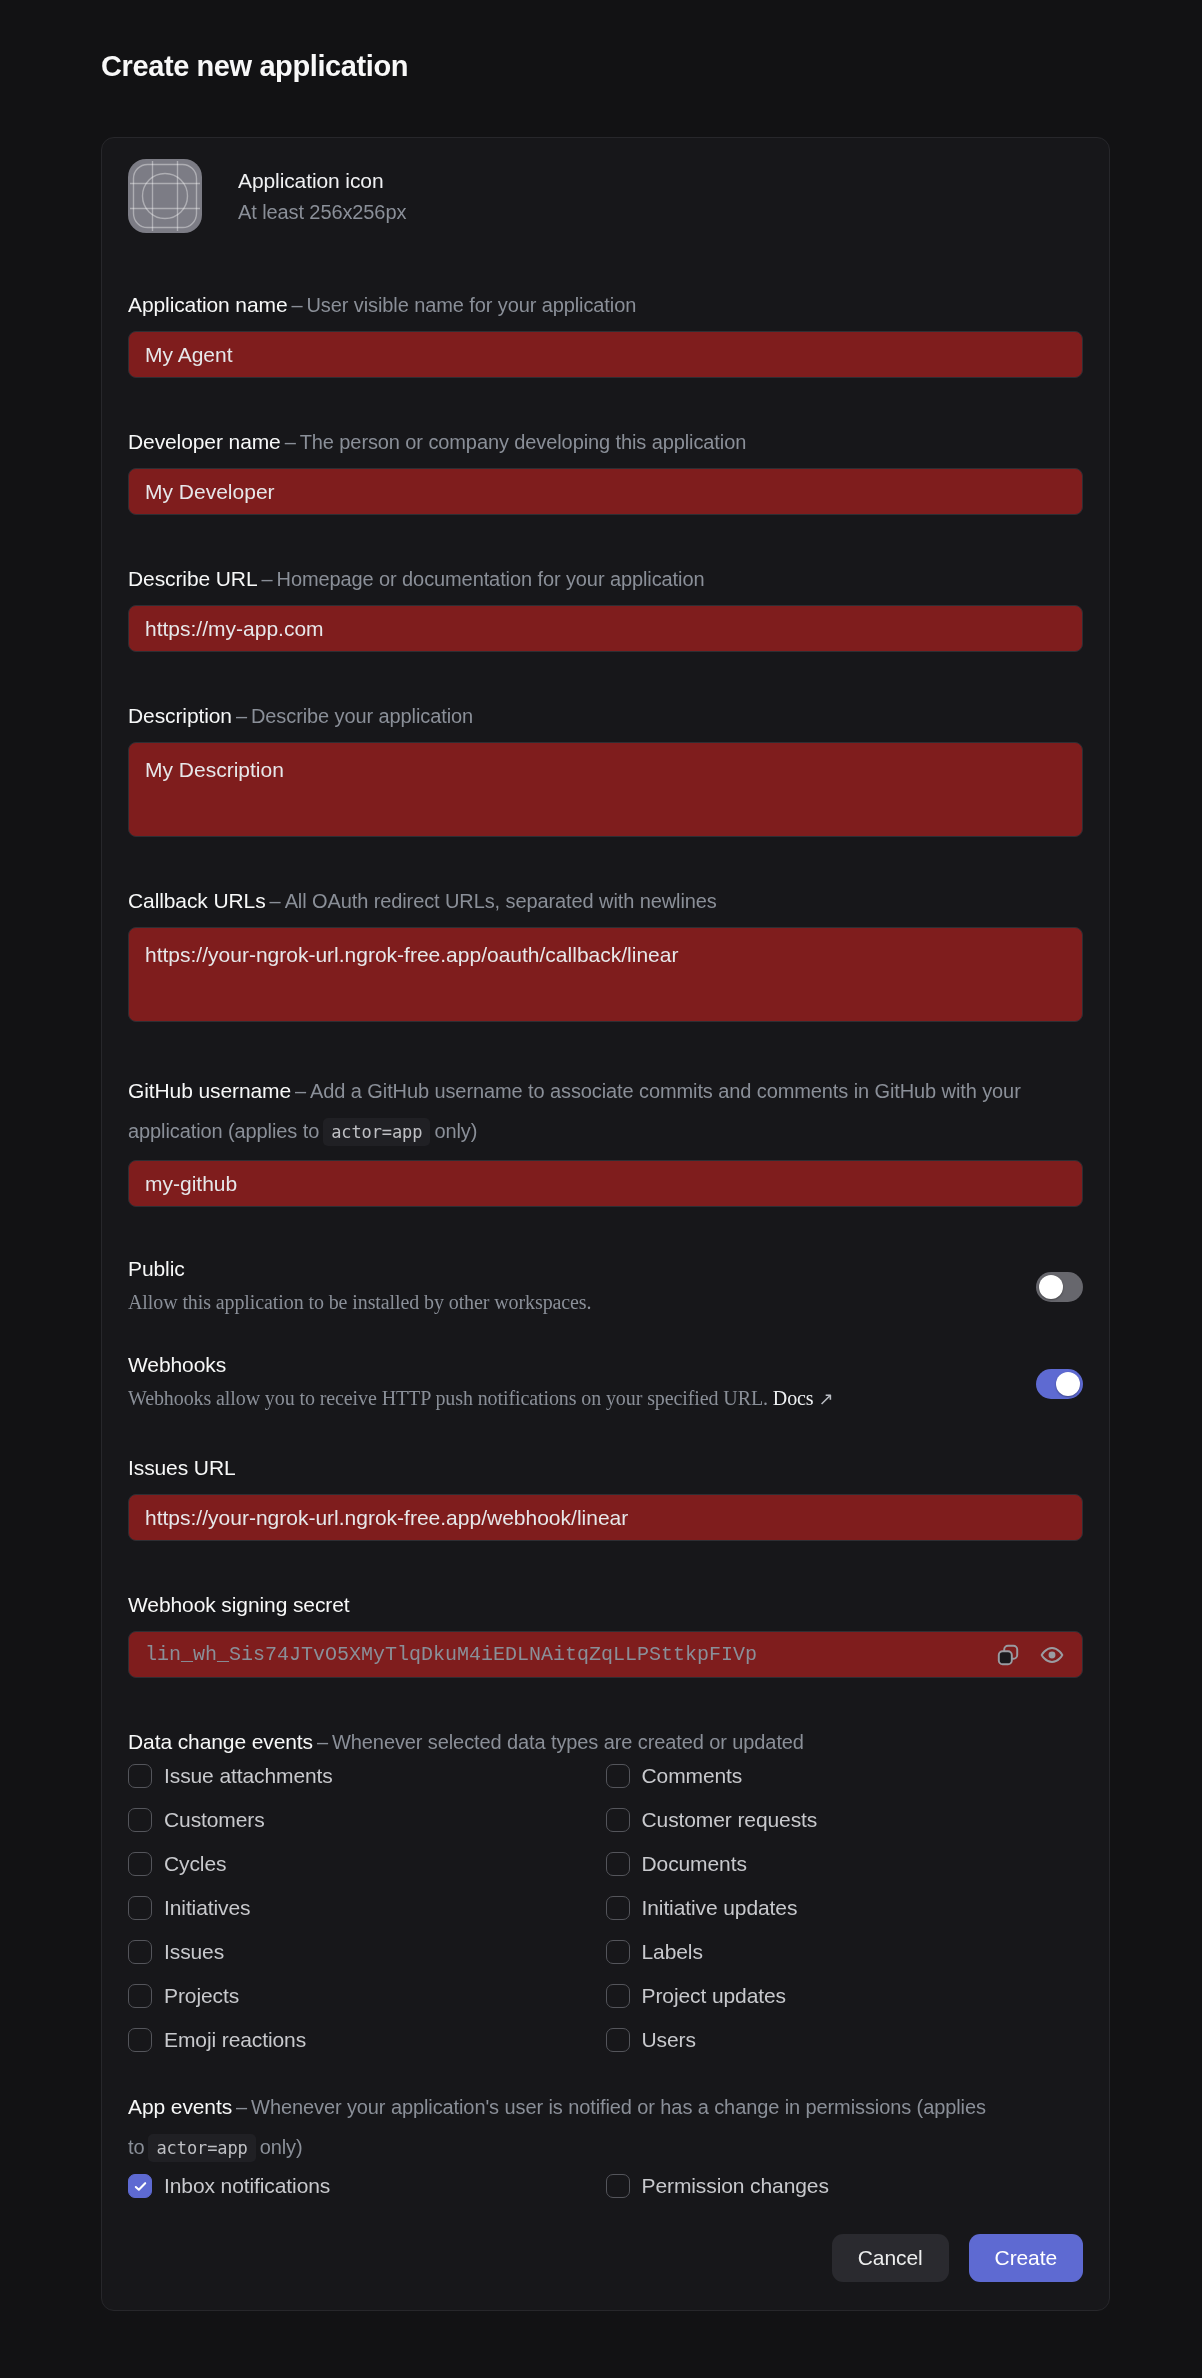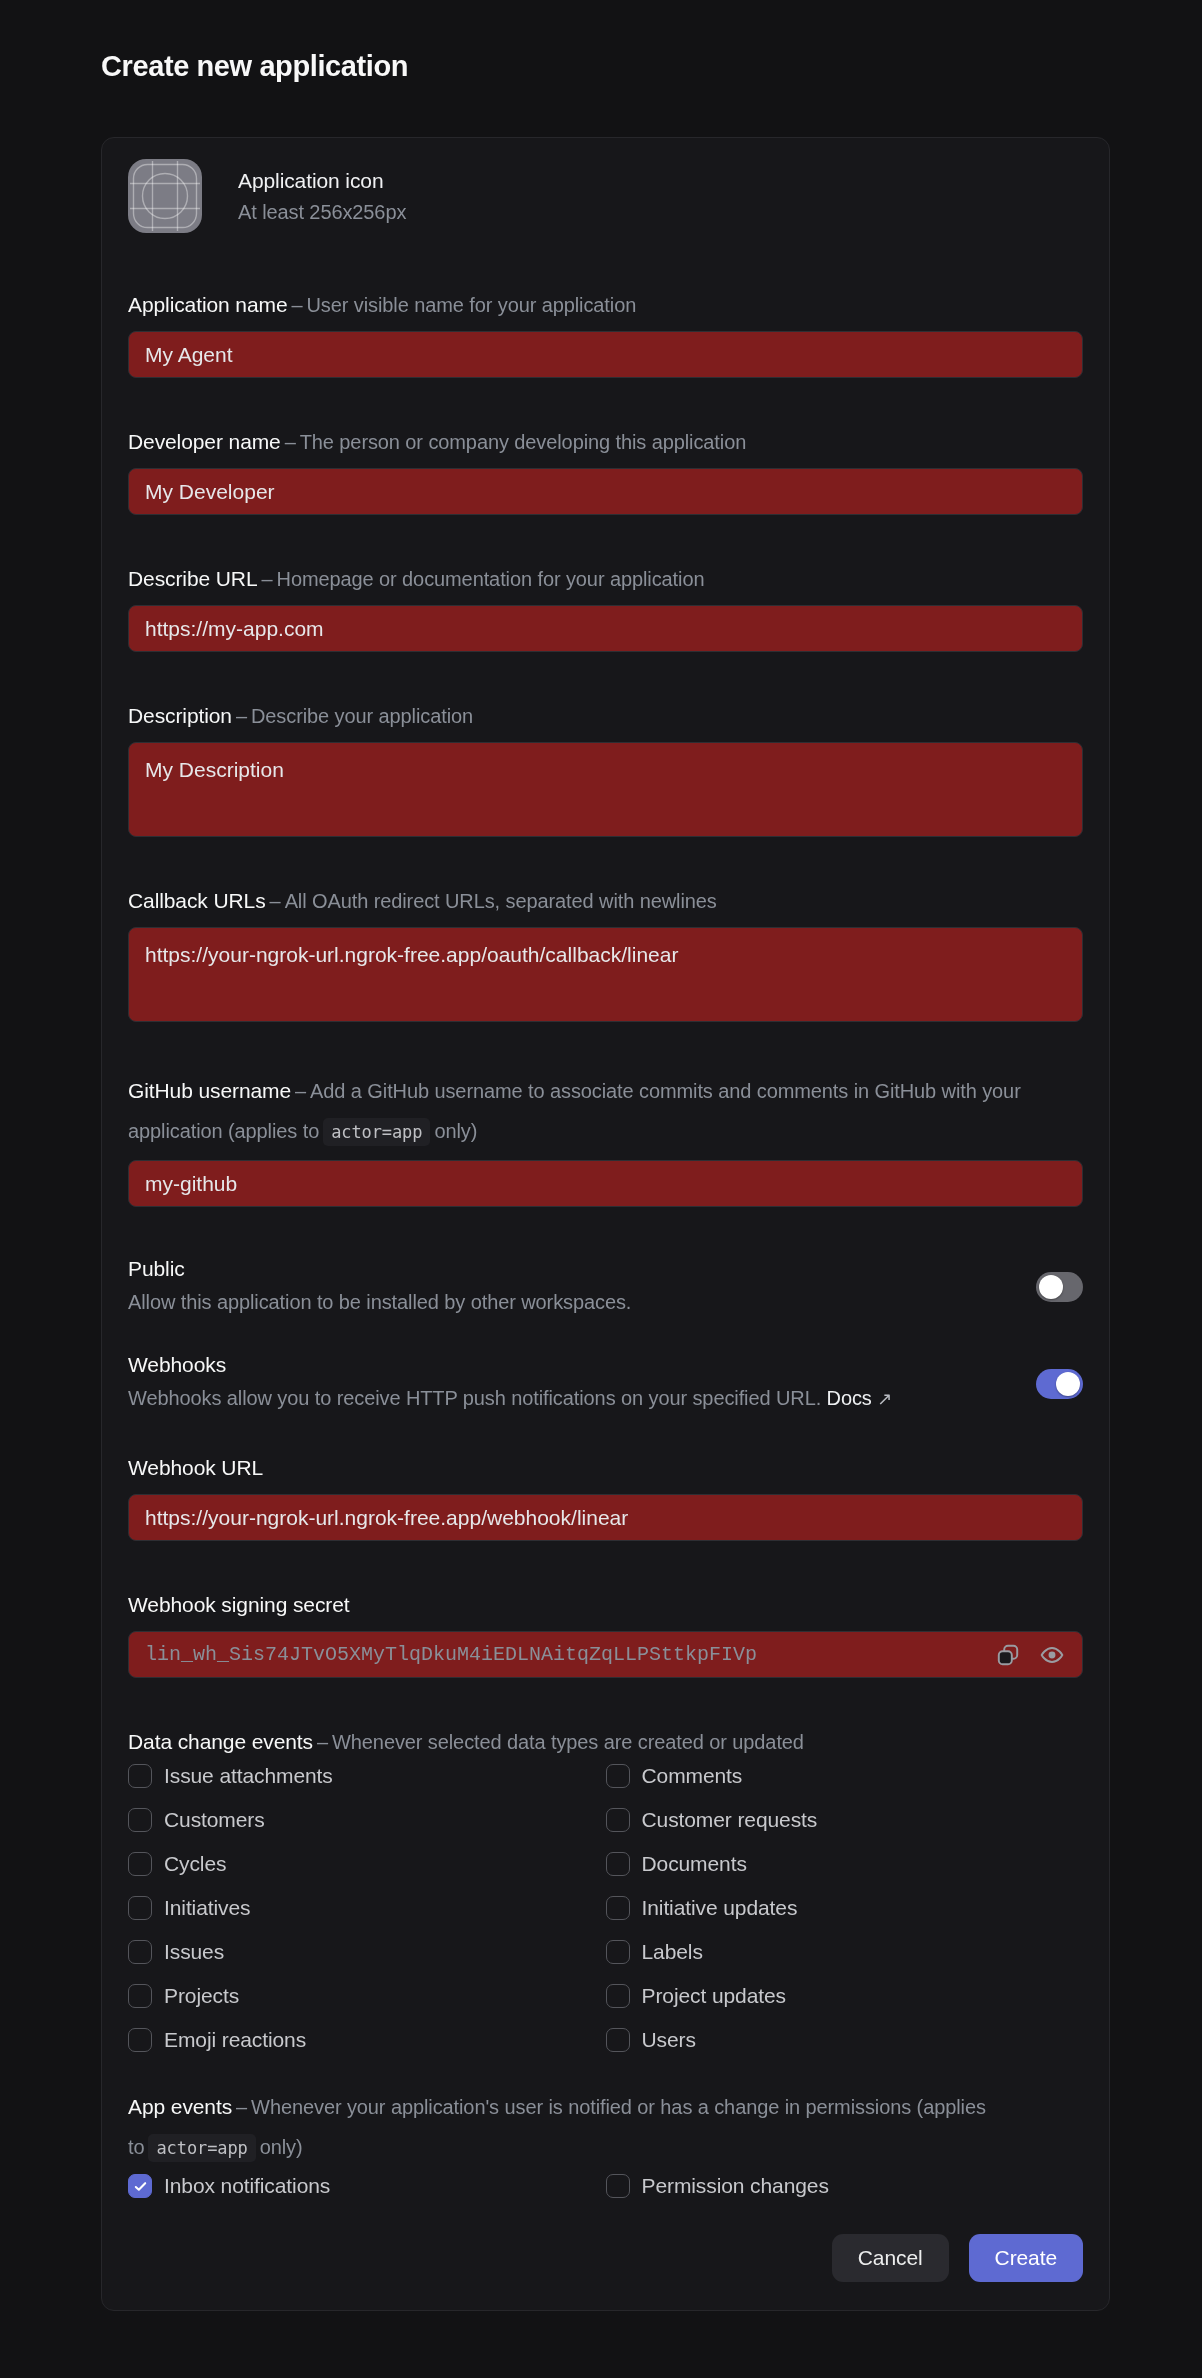--- a/index.html
+++ b/index.html
@@ -37,21 +37,21 @@
     border-radius:8px;color:#e6e7e9;font-size:21px;outline:none;
     font-family:"Liberation Sans","DejaVu Sans",sans-serif;
   }
   .input{height:47px;padding:0 16px;}
   .textarea{height:95px;padding:12px 16px;resize:none;line-height:1.45;display:block;}
   
   .toggle-row{display:flex;align-items:center;justify-content:space-between;}
   .toggle-row.first{margin-bottom:36px;}
   .toggle-row.second{margin-bottom:40px;}
   .tr-label{font-size:21px;font-weight:500;color:#f7f8f8;margin-bottom:6px;}
-  .tr-desc{font-size:20px;color:#8a8f98;line-height:30px;}
+  .tr-desc{font-size:20px;color:#8a8f98;line-height:30px;font-family:Liberation Serif, serif;}
   .docs-link{color:#eef0f2;font-weight:500;cursor:pointer;}
   .docs-arrow{color:#b9bcc2;font-size:18px;}
   .toggle{width:47px;height:30px;border-radius:15px;background:#67676d;position:relative;flex:0 0 auto;cursor:pointer;}
   .toggle .knob{position:absolute;top:3px;left:3px;width:24px;height:24px;border-radius:50%;background:#fff;box-shadow:0 1px 2px rgba(0,0,0,.35);}
   .toggle.on{background:#5e6ad2;}
   .toggle.on .knob{left:auto;right:3px;}
   
   .secret-wrap{position:relative;}
   .secret-input{
     font-family:Liberation Mono, monospace;
@@ -171,21 +171,21 @@
           <span class="docs-arrow">↗</span>
         </div>
       </div>
       <div class="toggle on">
           <div class="knob"></div>
         </div>
     </div>
 
     <div class="field">
       <div class="field-head">
-        <span class="field-label">Webhook URL</span>
+        <span class="field-label">Issues URL</span>
       </div>
       <input class="input" type="text" value="https://your-ngrok-url.ngrok-free.app/webhook/linear" style="">
     </div>
 
     <div class="field">
       <div class="field-head">
         <span class="field-label">Webhook signing secret</span>
       </div>
       <div class="secret-wrap">
         <input class="input secret-input" type="text" readonly="" value="lin_wh_Sis74JTvO5XMyTlqDkuM4iEDLNAitqZqLLPSttkpFIVp" style="">

